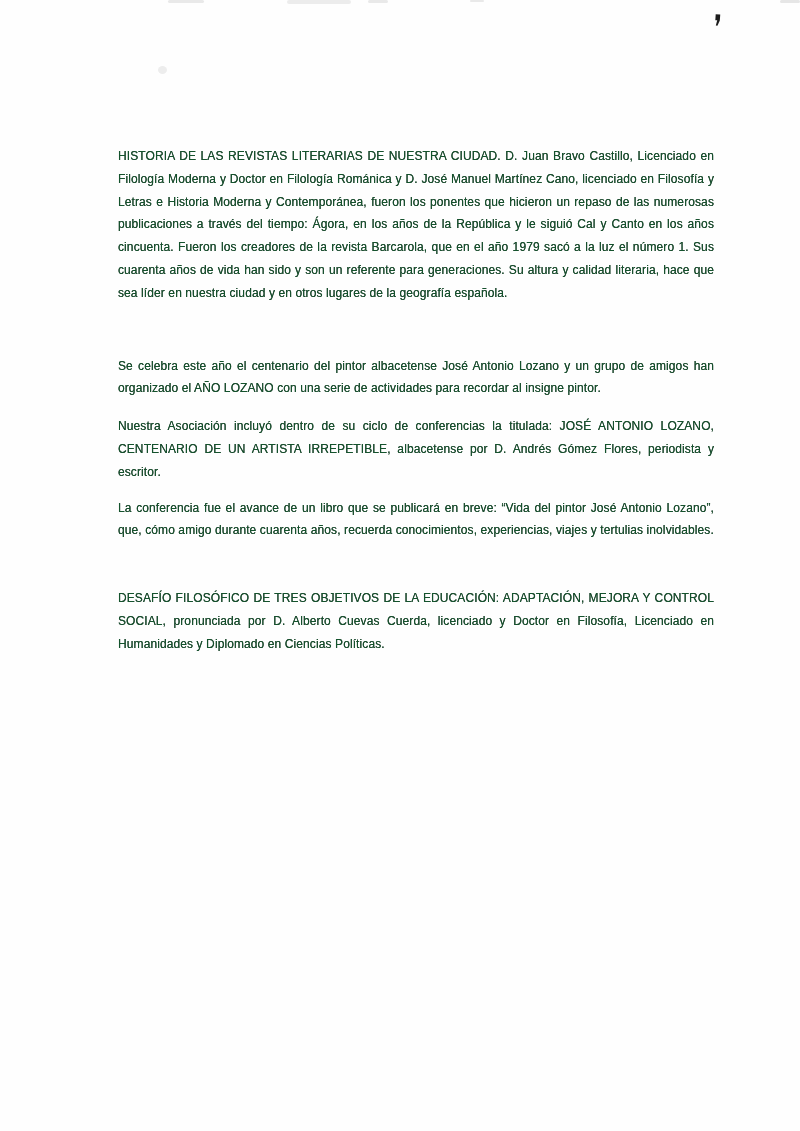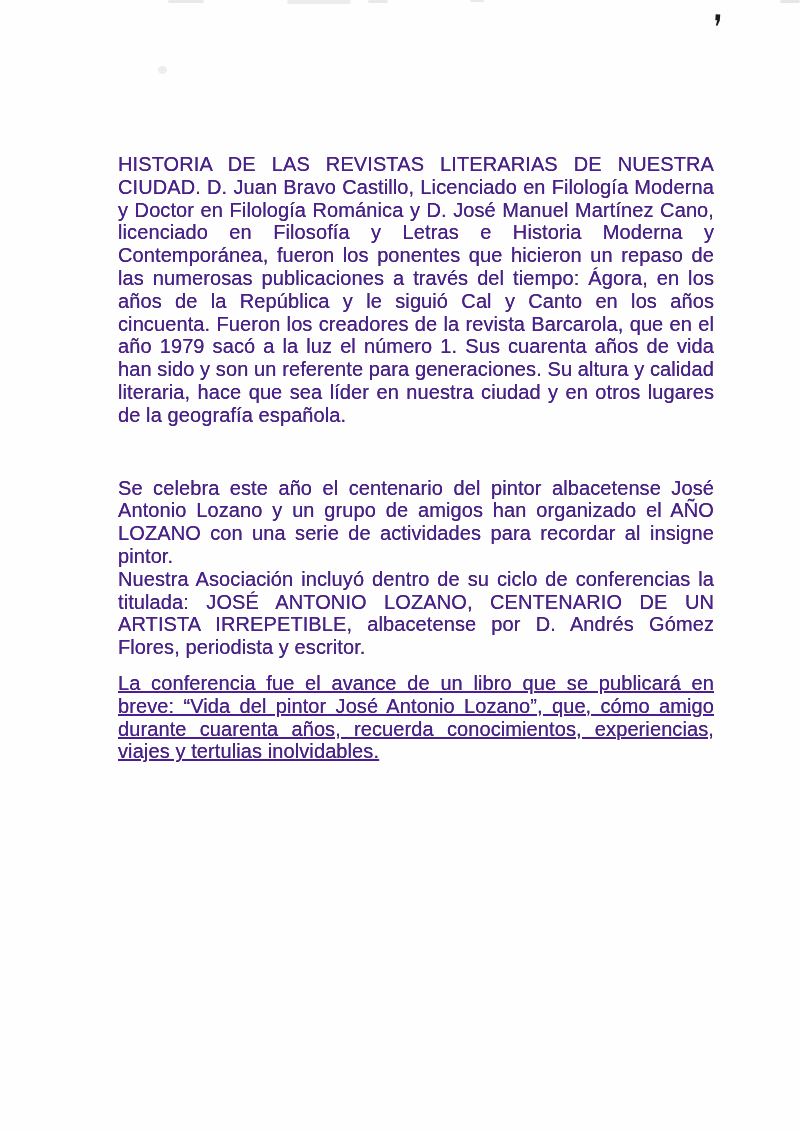--- a/index.html
+++ b/index.html
@@ -45,35 +45,35 @@
     font-size: 34px;
     line-height: 34px;
     color: #1c1c1c;
     transform: rotate(4deg) scaleX(0.75);
     font-family: "DejaVu Sans", sans-serif;
   }
   
   .text-block {
     position: absolute;
     left: 118px;
-    top: 153px;
+    top: 145px;
     width: 596px;
-    color: #4c1d95;
-    font-size: 20px;
+    color: #14532d;
+    font-size: 12px;
     line-height: 22.8px;
     text-align: justify;
     text-align-last: left;
     letter-spacing: 0.1px;
     
     text-shadow: 0 0 0.4px rgba(20,20,20,0.85);
   }
   .para { margin: 0; }
   .gap-section { margin-bottom: 50px; }   
-  .gap-section-2 { margin-bottom: 45px; text-decoration: underline; }
-  .gap-para { }      
+  .gap-section-2 { margin-bottom: 45px; }
+  .gap-para { margin-bottom: 15px; }      
   .gap-para-sm { margin-bottom: 13px; }
 </style>
 </head>
 <body>
 
 <div class="page">
 
   <div class="scan-streak streak-1"></div>
   <div class="scan-streak streak-2"></div>
   <div class="scan-streak streak-3"></div>
@@ -85,16 +85,17 @@
 
   <main class="text-block">
     <p class="para gap-section">HISTORIA DE LAS REVISTAS LITERARIAS DE NUESTRA CIUDAD. D. Juan Bravo Castillo, Licenciado en Filología Moderna y Doctor en Filología Románica y D. José Manuel Martínez Cano, licenciado en Filosofía y Letras e Historia Moderna y Contemporánea, fueron los ponentes que hicieron un repaso de las numerosas publicaciones a través del tiempo: Ágora, en los años de la República y le siguió Cal y Canto en los años cincuenta. Fueron los creadores de la revista Barcarola, que en el año 1979 sacó a la luz el número 1. Sus cuarenta años de vida han sido y son un referente para generaciones. Su altura y calidad literaria, hace que sea líder en nuestra ciudad y en otros lugares de la geografía española.</p>
 
     <p class="para gap-para">Se celebra este año el centenario del pintor albacetense José Antonio Lozano y un grupo de amigos han organizado el AÑO LOZANO con una serie de actividades para recordar al insigne pintor.</p>
 
     <p class="para gap-para-sm">Nuestra Asociación incluyó dentro de su ciclo de conferencias la titulada: JOSÉ ANTONIO LOZANO, CENTENARIO DE UN ARTISTA IRREPETIBLE, albacetense por D. Andrés Gómez Flores, periodista y escritor.</p>
 
     <p class="para gap-section-2">La conferencia fue el avance de un libro que se publicará en breve: “Vida del pintor José Antonio Lozano”, que, cómo amigo durante cuarenta años, recuerda conocimientos, experiencias, viajes y tertulias inolvidables.</p>
 
+    <p class="para gap-para-sm">DESAFÍO FILOSÓFICO DE TRES OBJETIVOS DE LA EDUCACIÓN: ADAPTACIÓN, MEJORA Y CONTROL SOCIAL, pronunciada por D. Alberto Cuevas Cuerda, licenciado y Doctor en Filosofía, Licenciado en Humanidades y Diplomado en Ciencias Políticas.</p>
 
   </main>
 
 </div>
 
 </body></html>

